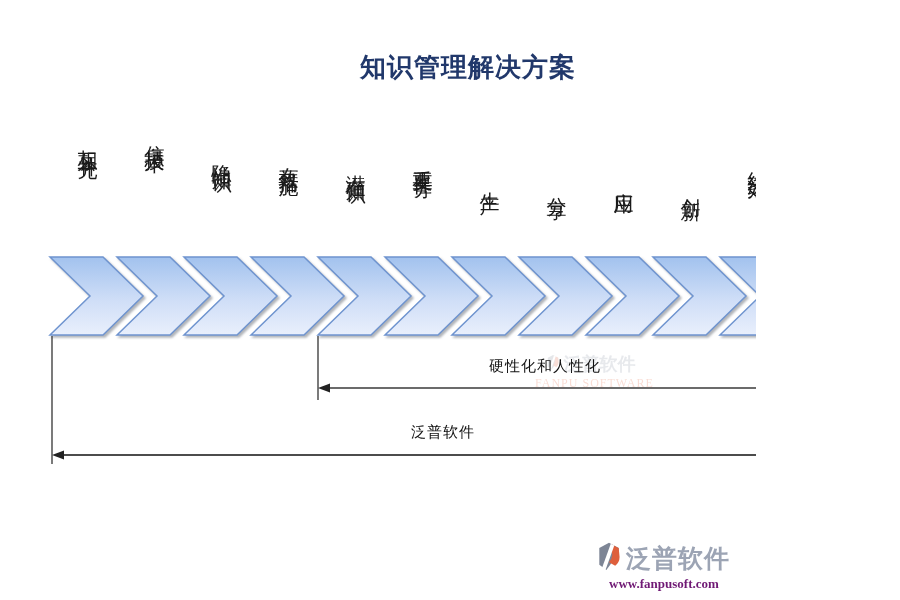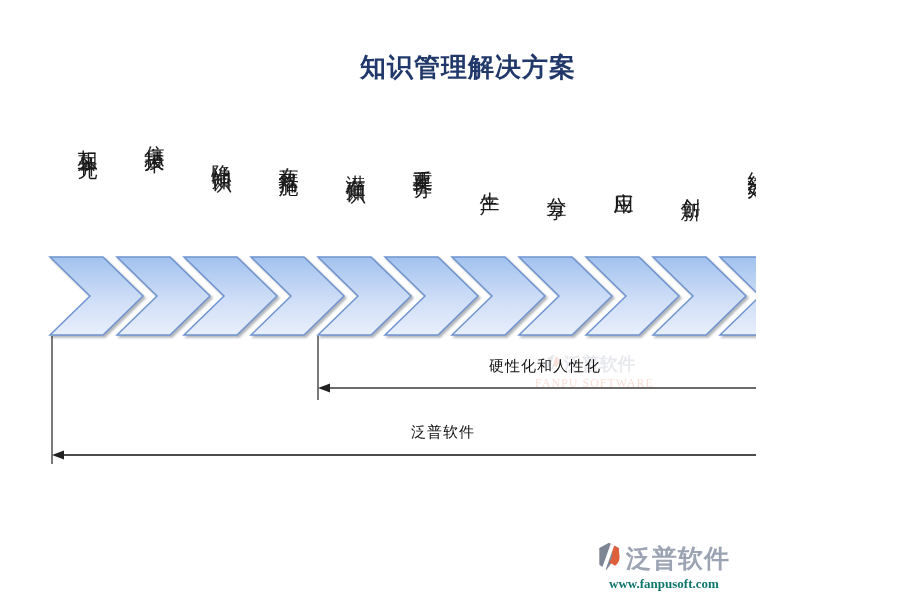--- a/index.html
+++ b/index.html
@@ -41,21 +41,21 @@
   .watermark .wm-sub{font-size:12px;color:#e2572f;letter-spacing:1px;white-space:nowrap;}
   .logo{
     position:absolute;right:22px;bottom:8px;width:140px;text-align:center;
   }
   .logo .logo-row{display:flex;align-items:center;justify-content:flex-start;gap:2px;}
   .logo .logo-name{
     font-size:25px;font-weight:bold;color:#9ca4b4;letter-spacing:1px;white-space:nowrap;
     font-family:"Liberation Serif","DejaVu Serif",serif;
   }
   .logo .logo-url{
-    font-size:13px;font-weight:bold;color:#0f766e;margin-top:0px;white-space:nowrap;
+    font-size:13px;font-weight:bold;color:#701a75;margin-top:0px;white-space:nowrap;
     font-family:"Liberation Serif","DejaVu Serif",serif;
   }
 </style>
 </head>
 <body>
 
 <div class="canvas">
 
   <div class="title">知识管理解决方案</div>
 

